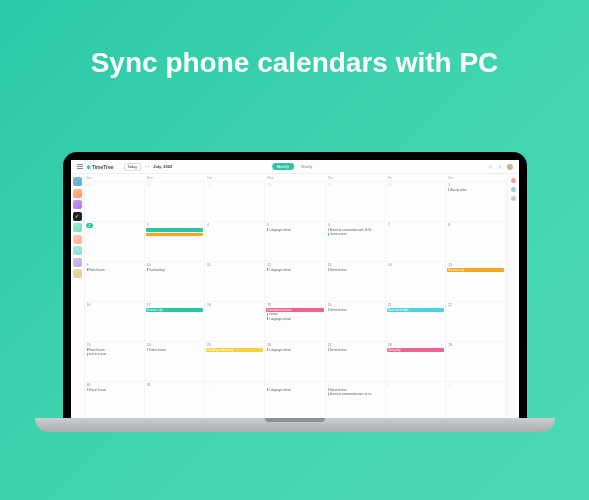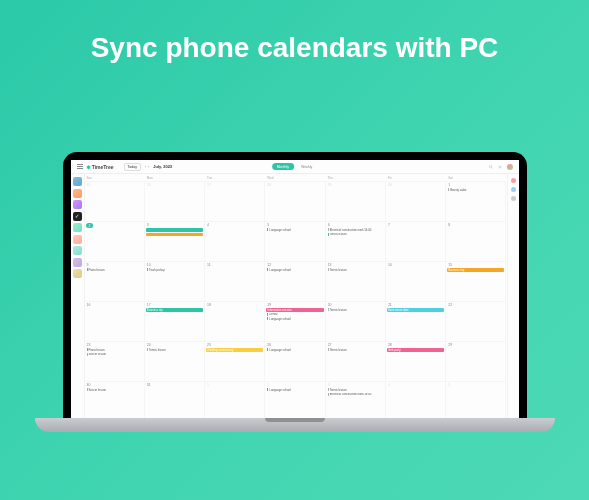--- a/index.html
+++ b/index.html
@@ -9,21 +9,21 @@
     background: linear-gradient(135deg, #2bc9a8 0%, #3fd4b0 50%, #4dd9b5 100%);
     font-family: -apple-system, BlinkMacSystemFont, "Segoe UI", Arial, sans-serif;
     overflow: hidden;
     position: relative;
   }
   .hero-title {
     text-align: center;
     color: #fff;
     font-size: 28px;
     font-weight: 700;
-    padding: 32px 0 0 0;
+    padding: 47px 0 0 0;
   }
   .laptop {
     position: absolute;
     left: 50%;
     transform: translateX(-50%);
     top: 152px;
     width: 464px;
   }
   .laptop-screen {
     background: #000;

